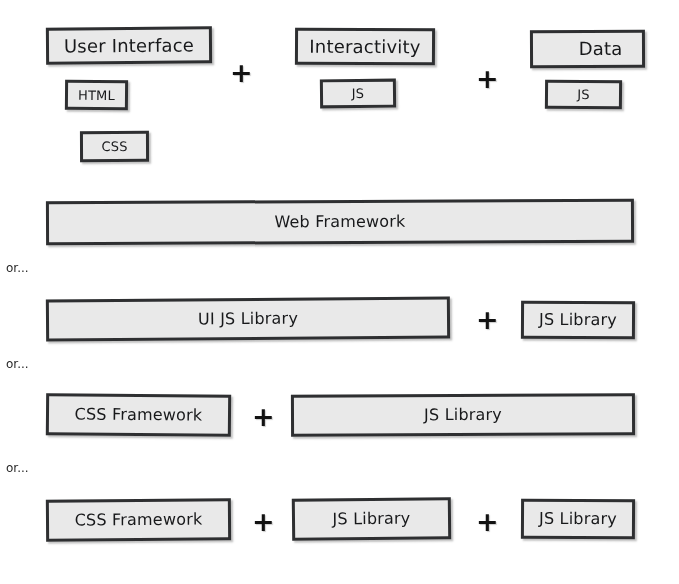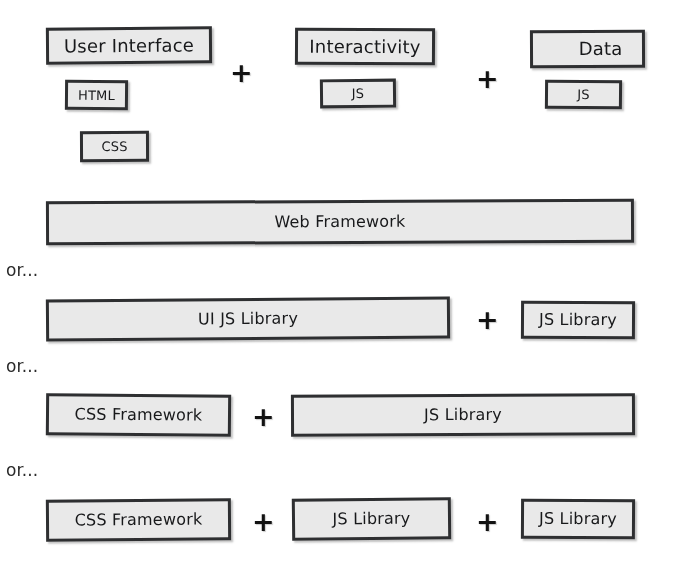--- a/index.html
+++ b/index.html
@@ -58,21 +58,21 @@
     font-family: "DejaVu Sans", sans-serif;
     color: #121212;
     line-height: 1;
     text-shadow: 1px 1px 1px rgba(150,150,150,0.5);
     user-select: none;
   }
 
   
   .or-label {
     position: absolute;
-    font-size: 17px;
+    font-size: 12px;
     font-family: "DejaVu Sans", sans-serif;
     color: #2a2a2a;
     line-height: 1;
   }
 
   
   .r1 { transform: rotate(-0.45deg); }
   .r2 { transform: rotate(0.5deg); }
   .r3 { transform: rotate(-0.25deg); }
   .r4 { transform: rotate(0.3deg); }

